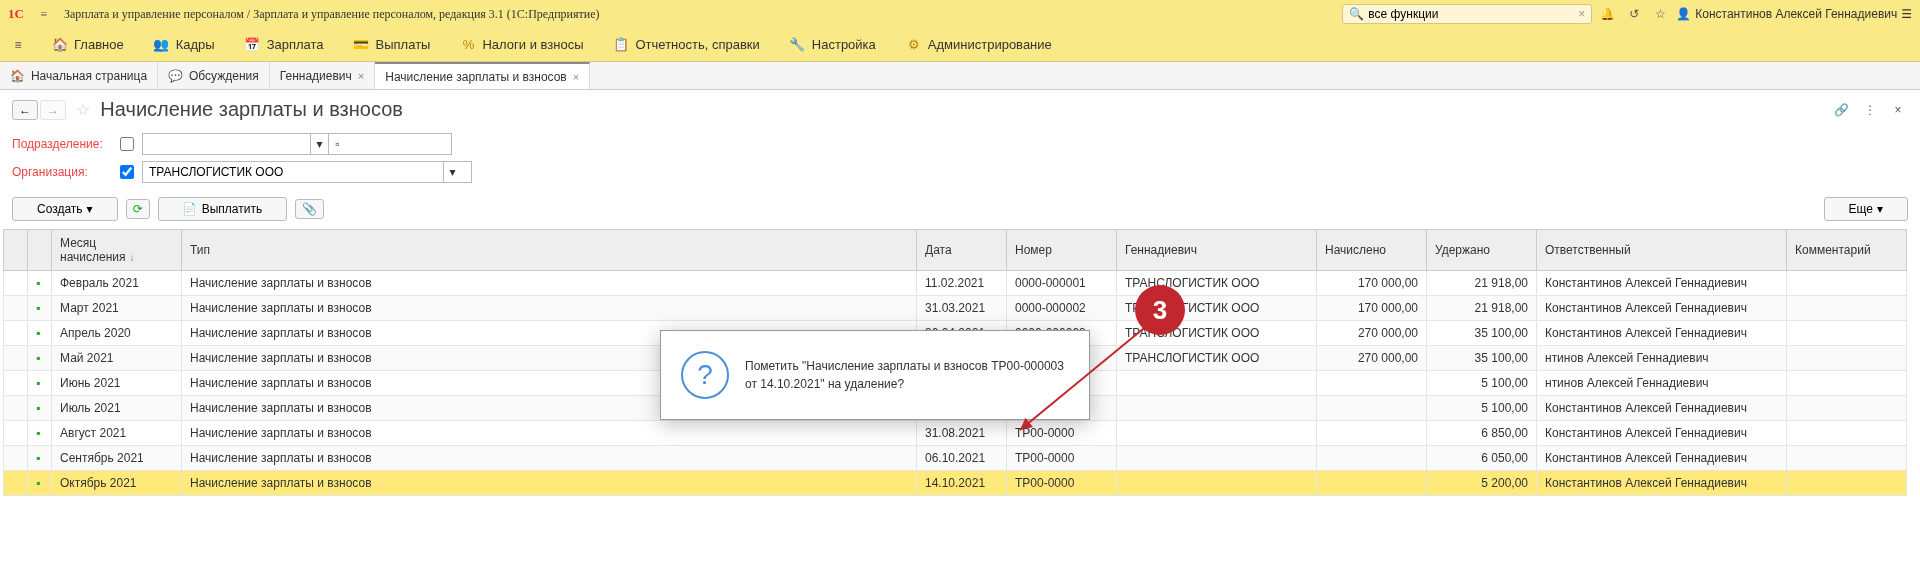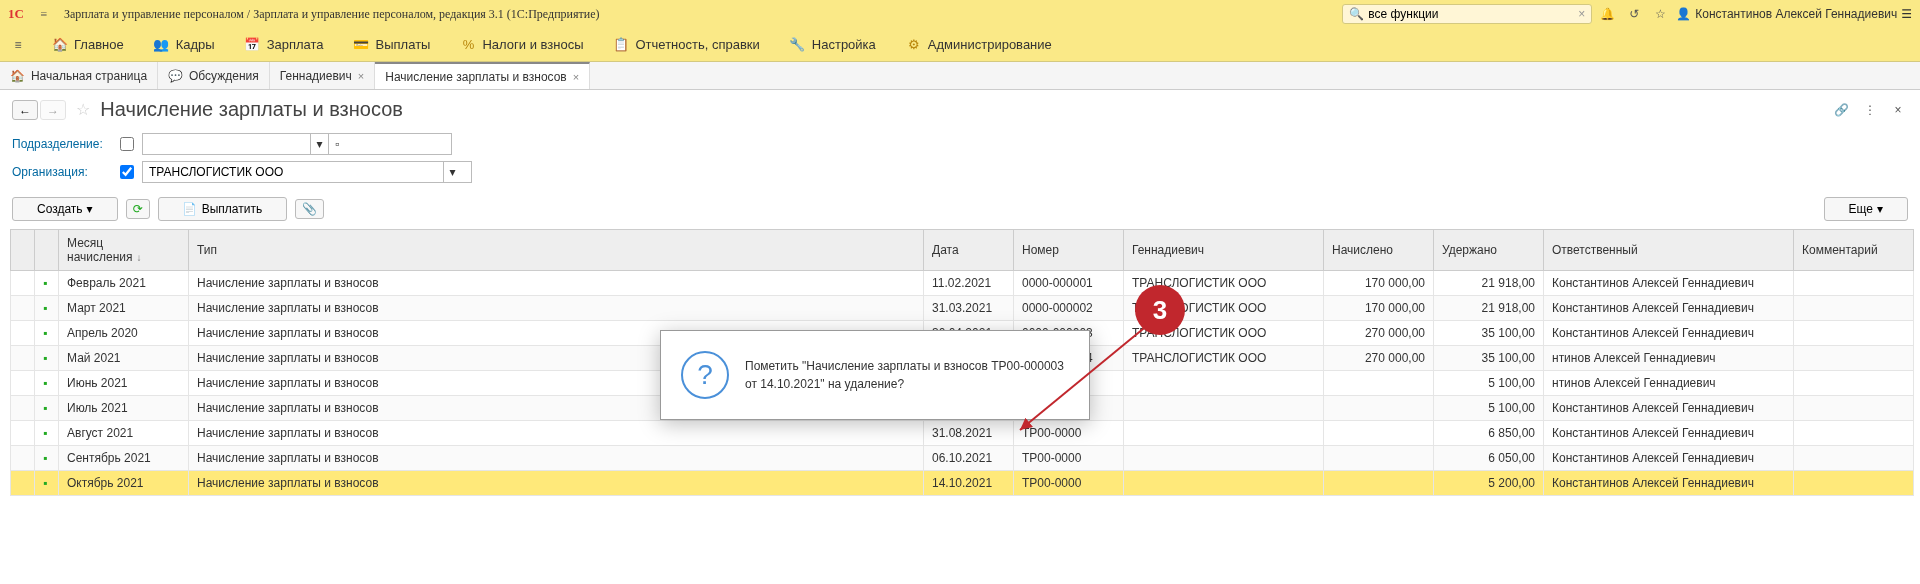--- a/index.html
+++ b/index.html
@@ -21,28 +21,28 @@
 .tab.active { background: #fff; border-top: 2px solid #888; }
 .tab .close { color: #888; cursor: pointer; font-size: 11px; }
 .pagehead { display: flex; align-items: center; padding: 8px 12px; gap: 10px; }
 .nav-btns { display: flex; gap: 2px; }
 .btn { border: 1px solid #bbb; background: #f7f7f7; padding: 4px 24px; border-radius: 3px; cursor: pointer; display: inline-flex; align-items: center; gap: 4px; font-size: 12px; }
 .btn.small { padding: 2px 6px; }
 .page-title { font-size: 20px; color: #444; }
 .pagehead-right { margin-left: auto; display: flex; gap: 8px; }
 .filters { padding: 4px 12px; }
 .filter-row { display: flex; align-items: center; gap: 8px; margin-bottom: 6px; }
-.filter-label { width: 100px; color: #0369a1; }
+.filter-label { width: 100px; color: #ef4444; }
 .checkbox { width: 14px; height: 14px; }
 .combo { border: 1px solid #bbb; background: #fff; height: 22px; display: flex; align-items: center; }
 .combo input { border: none; outline: none; padding: 0 6px; font-size: 12px; height: 100%; }
 .combo .drop { border-left: 1px solid #bbb; width: 18px; height: 100%; display: flex; align-items: center; justify-content: center; cursor: pointer; }
 .toolbar { display: flex; align-items: center; gap: 8px; padding: 4px 12px 8px; }
 .toolbar .right { margin-left: auto; }
-.table { width: calc(100% - 16px); margin: 0 10px; border: 1px solid #ccc; border-collapse: collapse; }
+.table { width: calc(100% - 16px); margin: 0 3px; border: 1px solid #ccc; border-collapse: collapse; }
 .table th { background: #eee; border: 1px solid #ccc; padding: 6px 8px; text-align: left; font-weight: normal; color: #333; font-size: 12px; position: relative; }
 .table td { border: 1px solid #e5e5e5; padding: 5px 8px; font-size: 12px; }
 .table tr:nth-child(even) td { background: #fafafa; }
 .table tr.selected td { background: #ffe97a; }
 .num { text-align: right; }
 .sort-ind { font-size: 10px; color: #777; margin-left: 4px; }
 .modal { position: absolute; left: 660px; top: 330px; width: 430px; background: #fff; border: 1px solid #999; box-shadow: 0 4px 20px rgba(0,0,0,.25); padding: 20px; }
 .modal-body { display: flex; gap: 16px; align-items: center; }
 .modal-icon { width: 48px; height: 48px; border: 2px solid #4a90d9; border-radius: 50%; display: flex; align-items: center; justify-content: center; color: #4a90d9; font-size: 28px; flex-shrink: 0; }
 .modal-text { font-size: 12px; line-height: 1.5; color: #333; }

